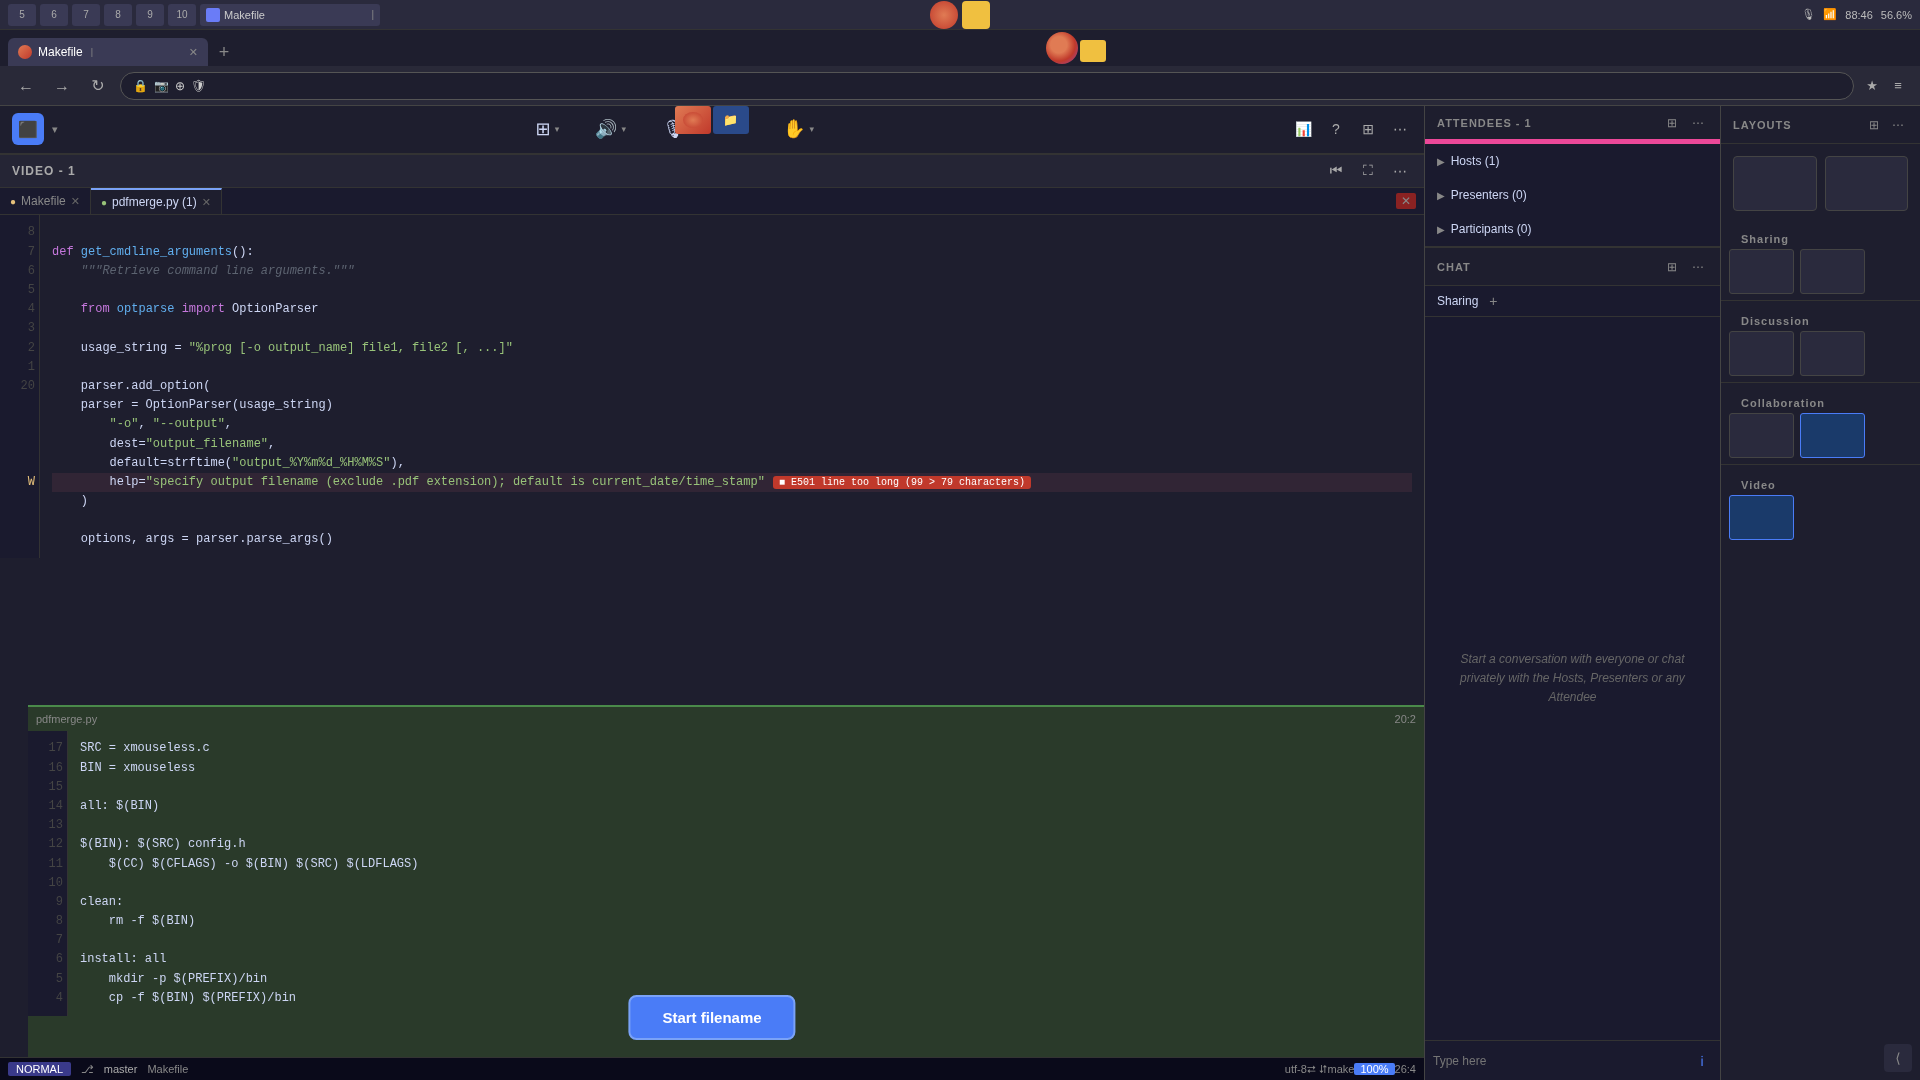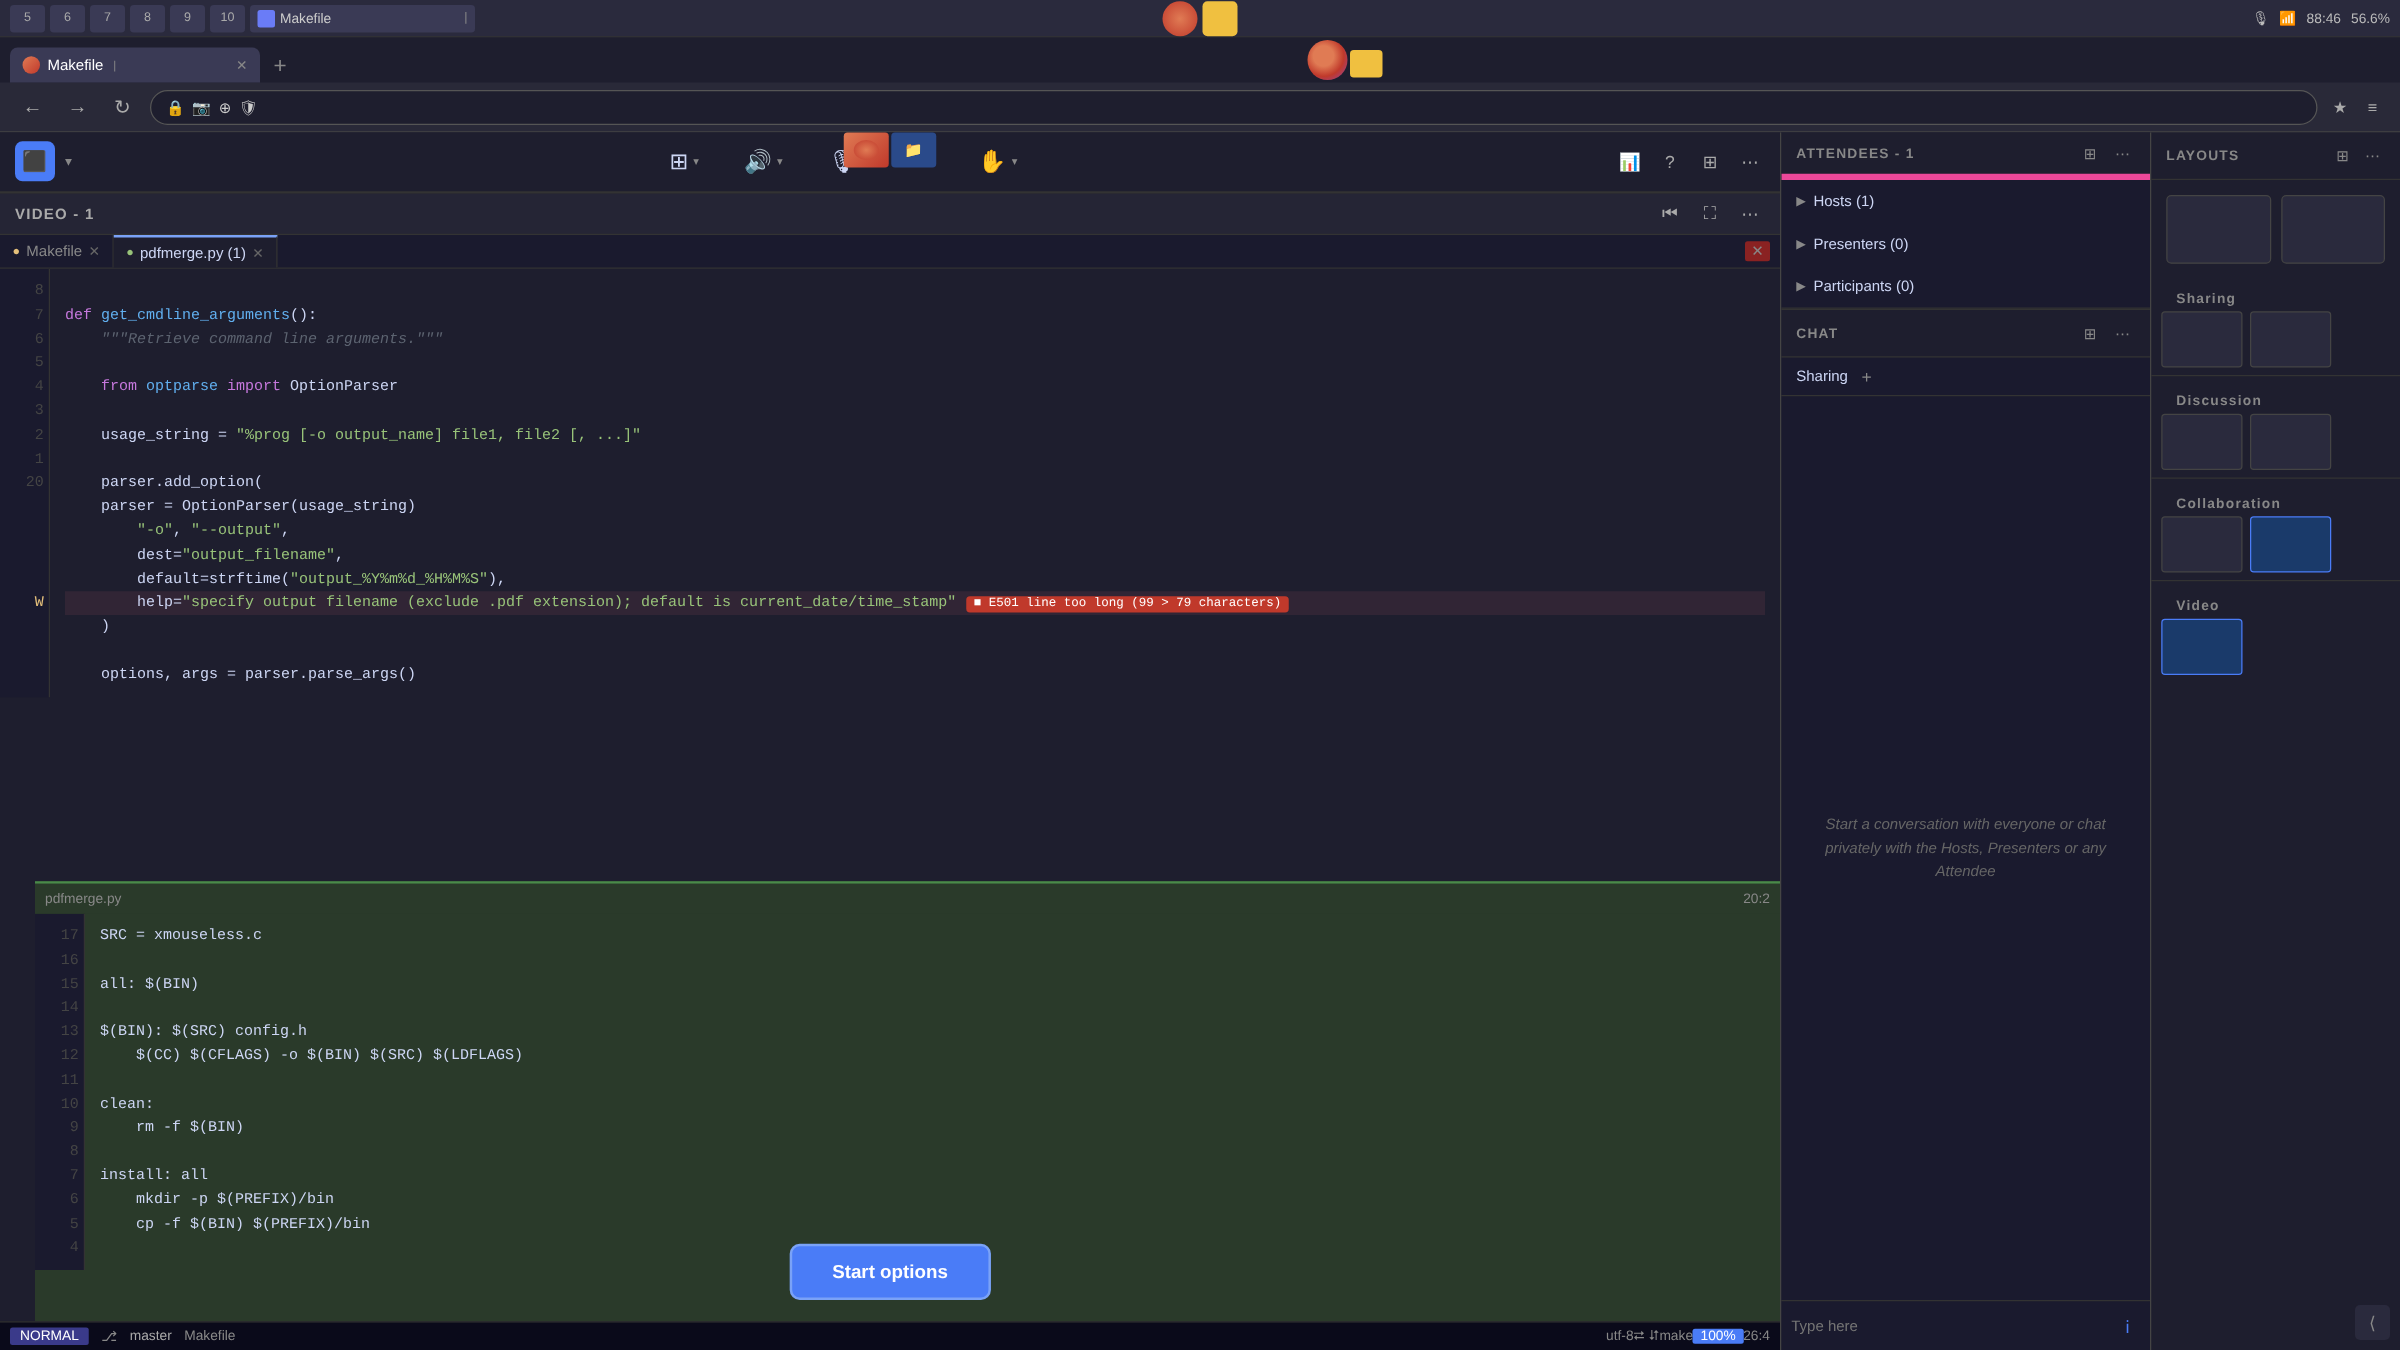--- a/index.html
+++ b/index.html
@@ -797,20 +797,21 @@
               <div>9</div>
               <div>8</div>
             <div>7</div>
               <div>6</div>
               <div>5</div>
               <div>4</div>
 
           </div>
           <div class="code-lines">
             <div class="code-line">SRC = xmouseless.c</div>
+            <div class="code-line">BIN = xmouseless</div>
             <div class="code-line">&nbsp;</div>
             <div class="code-line">all: $(BIN)</div>
             <div class="code-line">&nbsp;</div>
             <div class="code-line">$(BIN): $(SRC) config.h</div>
             <div class="code-line">    $(CC) $(CFLAGS) -o $(BIN) $(SRC) $(LDFLAGS)</div>
             <div class="code-line">&nbsp;</div>
             <div class="code-line">clean:</div>
             <div class="code-line">    rm -f $(BIN)</div>
             <div class="code-line">&nbsp;</div>
             <div class="code-line">install: all</div>
@@ -831,21 +832,21 @@
       </div>
       <div class="status-right">
         <span>utf-8</span>
         <span>⮂ ⮃</span>
         <span>make</span>
         <span style="background:#4a7cf7;color:#fff;padding:0 6px;border-radius:2px;">100%</span>
         <span>26:4</span>
       </div>
     </div>
 
-    <button class="start-sharing-btn">Start options</button>
+    <button class="start-sharing-btn">Start filename</button>
   </div>
 
   <div class="right-panel">
 
     <div class="attendees-section">
       <div class="section-header">
         <span class="section-title">ATTENDEES - 1</span>
         <div class="section-actions">
           <div class="section-icon">⊞</div>
           <div class="section-icon">⋯</div>

